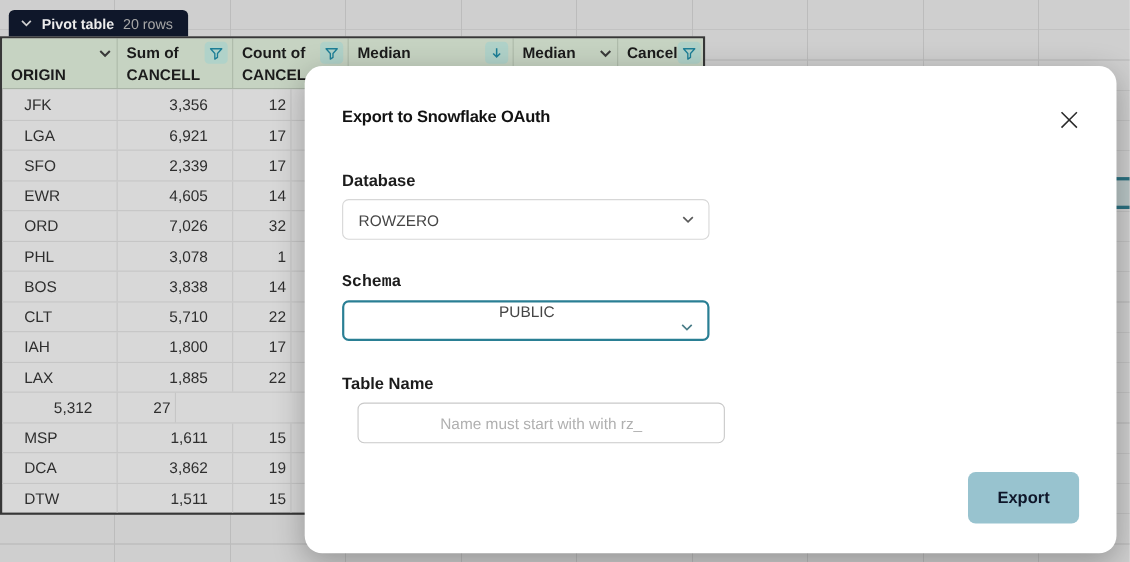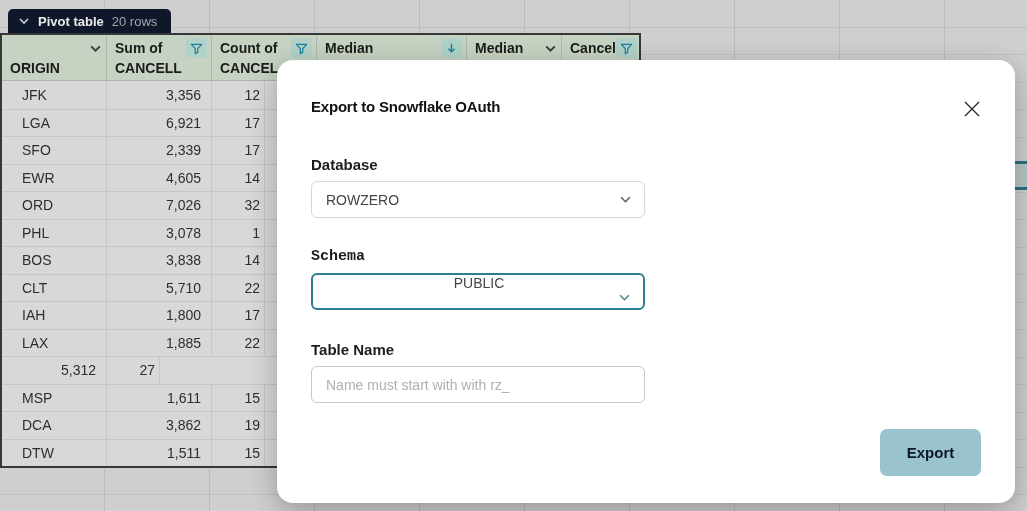--- a/index.html
+++ b/index.html
@@ -36,21 +36,21 @@
   .chip{display:inline-flex;align-items:center;justify-content:center;width:21px;height:20px;
     background:#b0d2c9;border-radius:4px;}
   .c0{width:105px;} .c1{width:105px;} .c2{width:105px;} .c3{width:150px;} .c4{width:95px;} .c5{width:77px;}
 
   .tbody{display:flex;flex-direction:column;}
   .trow{display:flex;flex:0 0 27.5px;box-sizing:border-box;border-top:1px solid #c6c6c6;}
   .trow:first-child{border-top:none;}
   .tcell{box-sizing:border-box;font-size:14px;color:#2e2e2e;display:flex;align-items:center;
     border-right:1px solid #c6c6c6;overflow:hidden;white-space:nowrap;}
   .tcell.origin{width:105px;padding-left:20px;}
-  .tcell.sum{width:105px;justify-content:flex-end;padding-right:10px;}
+  .tcell.sum{width:105px;justify-content:flex-end;padding-right:22px;}
   .tcell.count{width:53px;justify-content:flex-end;padding-right:4px;}
   .tcell.fill{flex:1;border-right:none;}
 
   
   .selected-cell{position:absolute;left:1013px;top:161px;width:14px;height:29px;z-index:1;
     background:#b9c6c6;border-top:3px solid #2b7080;border-bottom:3px solid #2b7080;box-sizing:border-box;}
 
   
   .modal{position:absolute;left:277px;top:60px;width:738px;height:443px;z-index:10;
     background:#ffffff;border-radius:16px;box-shadow:0 8px 28px rgba(0,0,0,0.28);}
@@ -58,23 +58,23 @@
   .modal-close{position:absolute;right:30px;top:36px;width:26px;height:26px;display:flex;
     align-items:center;justify-content:center;cursor:pointer;}
   .field-label{position:absolute;left:34px;font-size:15px;font-weight:bold;color:#1c1c1c;}
   .lbl-db{top:96px;} .lbl-schema{top:188px;font-family:Liberation Mono, monospace;} .lbl-table{top:281px;}
   .select{position:absolute;left:34px;width:334px;height:37px;box-sizing:border-box;
     border:1px solid #d7d7d7;border-radius:6px;background:#fff;display:flex;align-items:center;
     padding:0 12px 0 14px;font-size:14px;color:#454545;cursor:pointer;}
   .sel-db{top:121px;}
   .sel-schema{top:213px;border:2px solid #2a7f94;flex-direction:column;}
   .select .sel-chev{margin-left:auto;display:flex;align-items:center;}
-  .text-input{position:absolute;left:34px;top:306px;width:334px;height:37px;box-sizing:border-box;
+  .text-input{position:absolute;left:48px;top:306px;width:334px;height:37px;box-sizing:border-box;
     border:1px solid #c9c9c9;border-radius:6px;padding:0 14px;font:14px "Liberation Sans",sans-serif;
-    color:#333;outline:none;background:#fff;}
+    color:#333;outline:none;background:#fff;text-align:center;}
   .text-input::placeholder{color:#b0b0b0;}
   .export-btn{position:absolute;left:603px;top:369px;width:101px;height:47px;border:none;
     background:#98c3cf;border-radius:7px;color:#0f172a;font:bold 15px "Liberation Sans",sans-serif;
     cursor:pointer;}
 </style>
 </head>
 <body>
 
 <div class="screen">
 

